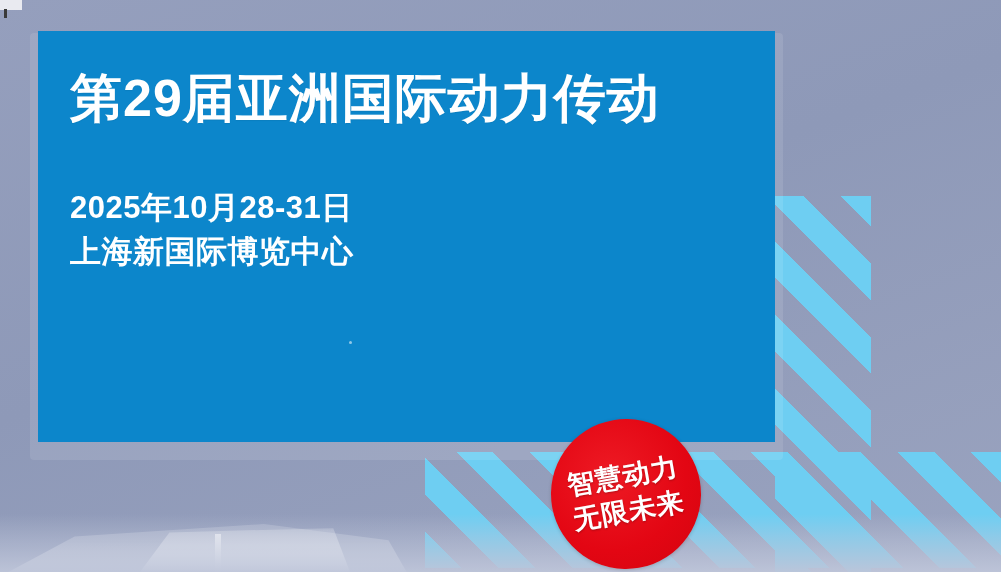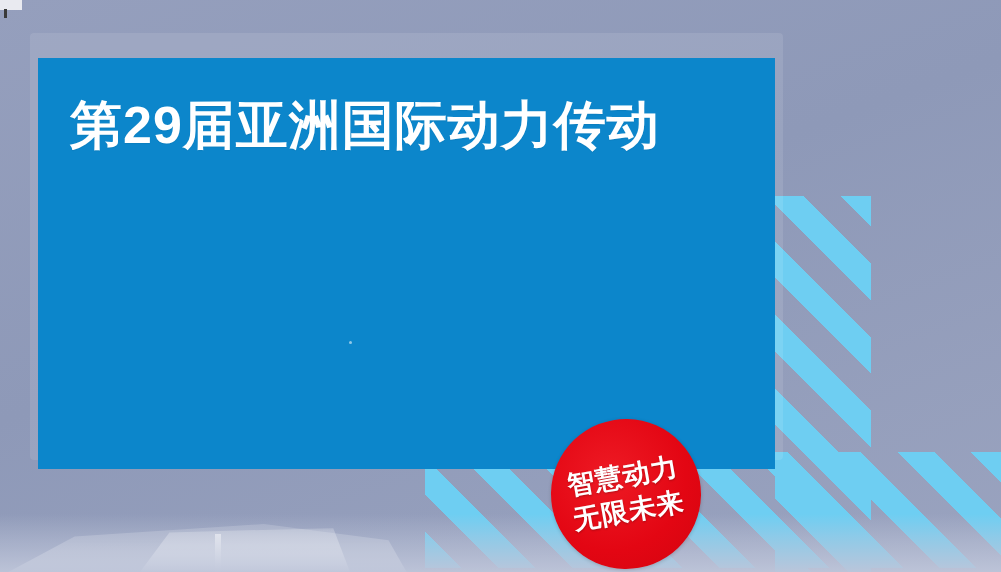--- a/index.html
+++ b/index.html
@@ -111,21 +111,21 @@
     bottom: 0;
     width: 1001px;
     height: 58px;
     background: linear-gradient(to top, rgba(190,197,217,0.95) 0%, rgba(190,197,217,0.45) 55%, rgba(190,197,217,0) 100%);
   }
 
   
   .panel {
     position: absolute;
     left: 38px;
-    top: 58px;
+    top: 31px;
     width: 737px;
     height: 411px;
     background: #0c86cb;
     box-sizing: border-box;
     padding: 36px 30px 0 32px;
   }
   .panel-halo {
     position: absolute;
     left: 30px;
     top: 33px;
@@ -211,20 +211,24 @@
   <div class="bottom-haze"></div>
 
   <div class="top-strip"></div>
   <div class="top-strip-tick"></div>
 
   <div class="panel-halo"></div>
 
   <div class="panel">
     <div class="title-line">第29届亚洲国际动力传动</div>
 
+    <div class="sub-block">
+      <div class="sub-line">2025年10月28-31日</div>
+      <div class="sub-line">上海新国际博览中心</div>
+    </div>
   </div>
 
   <div class="panel-speck"></div>
 
   <div class="badge">
     <div class="badge-line">智慧动力</div>
     <div class="badge-line">无限未来</div>
   </div>
 
 </div>

